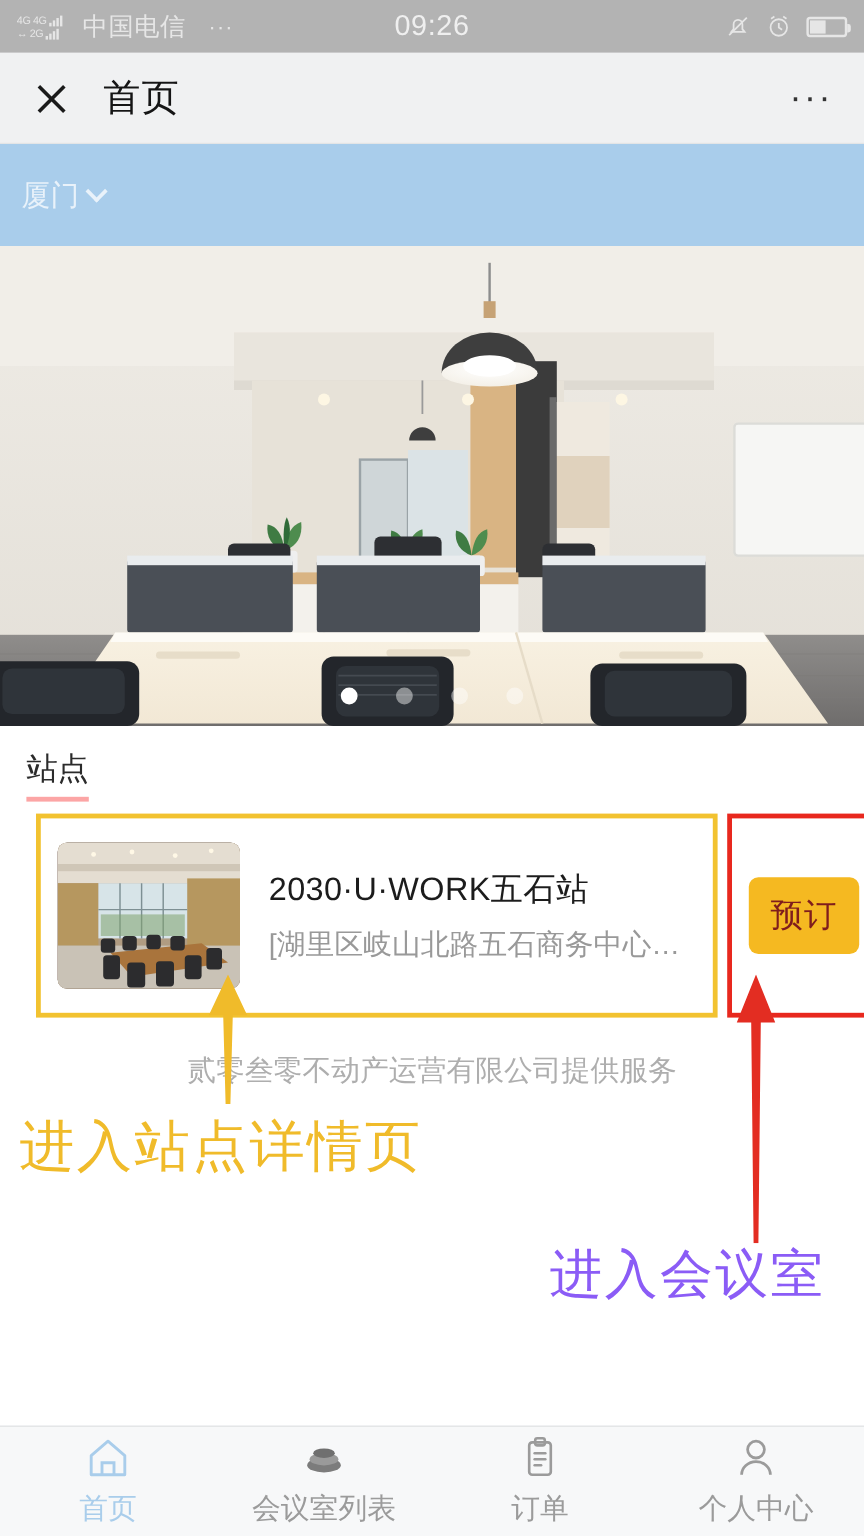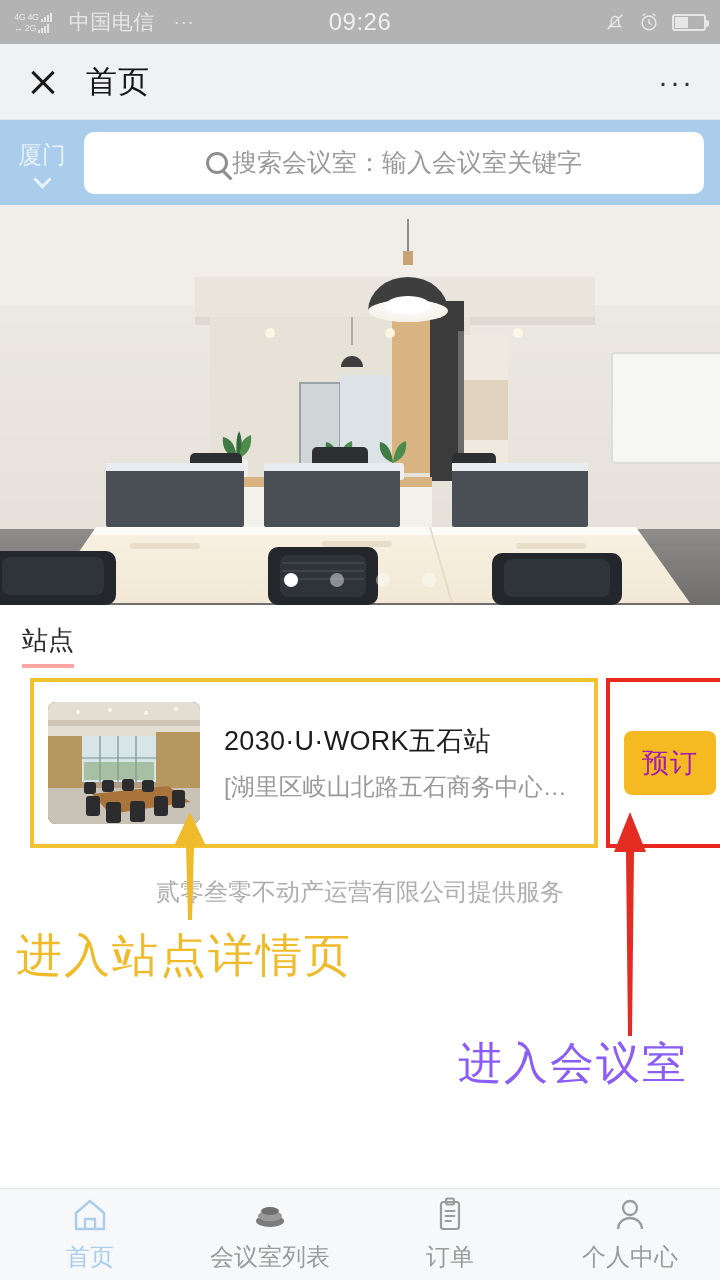--- a/index.html
+++ b/index.html
@@ -49,21 +49,21 @@
   }
   .nav-close:before{transform:rotate(45deg);}
   .nav-close:after{transform:rotate(-45deg);}
   .nav-title { font-size:31px; color:#151515; margin-left:26px; letter-spacing:1px; }
   .nav-more { margin-left:auto; font-size:30px; color:#333; letter-spacing:2px; line-height:.6; }
 
   
   .searchbar {
     height:85px; background:#a9cdeb; display:flex; align-items:center; padding:0 16px 0 18px;
   }
-  .city { display:flex; align-items:center; gap:8px; color:#e9f2fa; font-size:24px;flex-direction:column; }
+  .city { display:flex; align-items:center; gap:8px; color:#e9f2fa; font-size:24px; }
   .chev { width:13px; height:13px; border-right:3px solid #e9f2fa; border-bottom:3px solid #e9f2fa;
           transform:rotate(45deg); margin-top:-6px; }
   .search-box {
     flex:1; margin-left:18px; height:62px; background:#fff; border-radius:10px;
     display:flex; align-items:center; justify-content:center; gap:4px;
   }
   .mag { width:22px; height:22px; border:3px solid #8e8e8e; border-radius:50%; position:relative; flex:none;}
   .mag:after{content:"";position:absolute;right:-8px;bottom:-6px;width:11px;height:3px;background:#8e8e8e;transform:rotate(45deg);}
   .search-ph { font-size:25px; color:#9a9a9a; white-space:nowrap; }
 
@@ -86,21 +86,21 @@
   .thumb { width:152px; height:122px; border-radius:8px; overflow:hidden; flex:none; background:#6a5846; }
   .thumb svg { display:block; width:152px; height:122px; }
   .card-txt { margin-left:24px; overflow:hidden; }
   .card-name { font-size:27px; color:#1c1c1c; letter-spacing:.3px; white-space:nowrap; }
   .card-addr { font-size:24px; color:#999; margin-top:12px; white-space:nowrap; overflow:hidden; text-overflow:ellipsis; max-width:380px; }
   .book-wrap {
     position:absolute; left:584px; top:0; width:128px; height:170px;
     border:4px solid #e8281e; background:#fff; display:flex; align-items:center; justify-content:center;
   }
   .book-btn {
-    background:#f5b921; color:#a21caf; font-size:27px; border:none; border-radius:8px;
+    background:#f5b921; color:#7f1d1d; font-size:27px; border:none; border-radius:8px;
     padding:14px 18px; cursor:pointer; letter-spacing:1px;
   }
 
   
   .provider { text-align:center; font-size:24px; color:#aeaeae; margin-top:52px; }
 
   
   .ann-yellow-text {
     position:absolute; left:16px; top:925px; font-size:46px; color:#f0bb2a;
     font-weight:normal; letter-spacing:2px; white-space:nowrap;
@@ -175,24 +175,20 @@
   <div class="navbar">
     <div class="nav-close"></div>
     <div class="nav-title">首页</div>
     <div class="nav-more">···</div>
   </div>
 
   <div class="searchbar">
     <div class="city">
       <span>厦门</span>
       <span class="chev"></span>
-    </div>
-    <div class="search-box">
-      <span class="mag"></span>
-      <span class="search-ph">搜索会议室：输入会议室关键字</span>
     </div>
   </div>
 
   <div class="hero">
     <svg viewBox="0 0 720 400" preserveAspectRatio="none">
       <defs>
         <linearGradient id="wallG" x1="0" y1="0" x2="0" y2="1">
           <stop offset="0" stop-color="#efece6"></stop>
             <stop offset="1" stop-color="#e3dfd7"></stop>
         </linearGradient>

